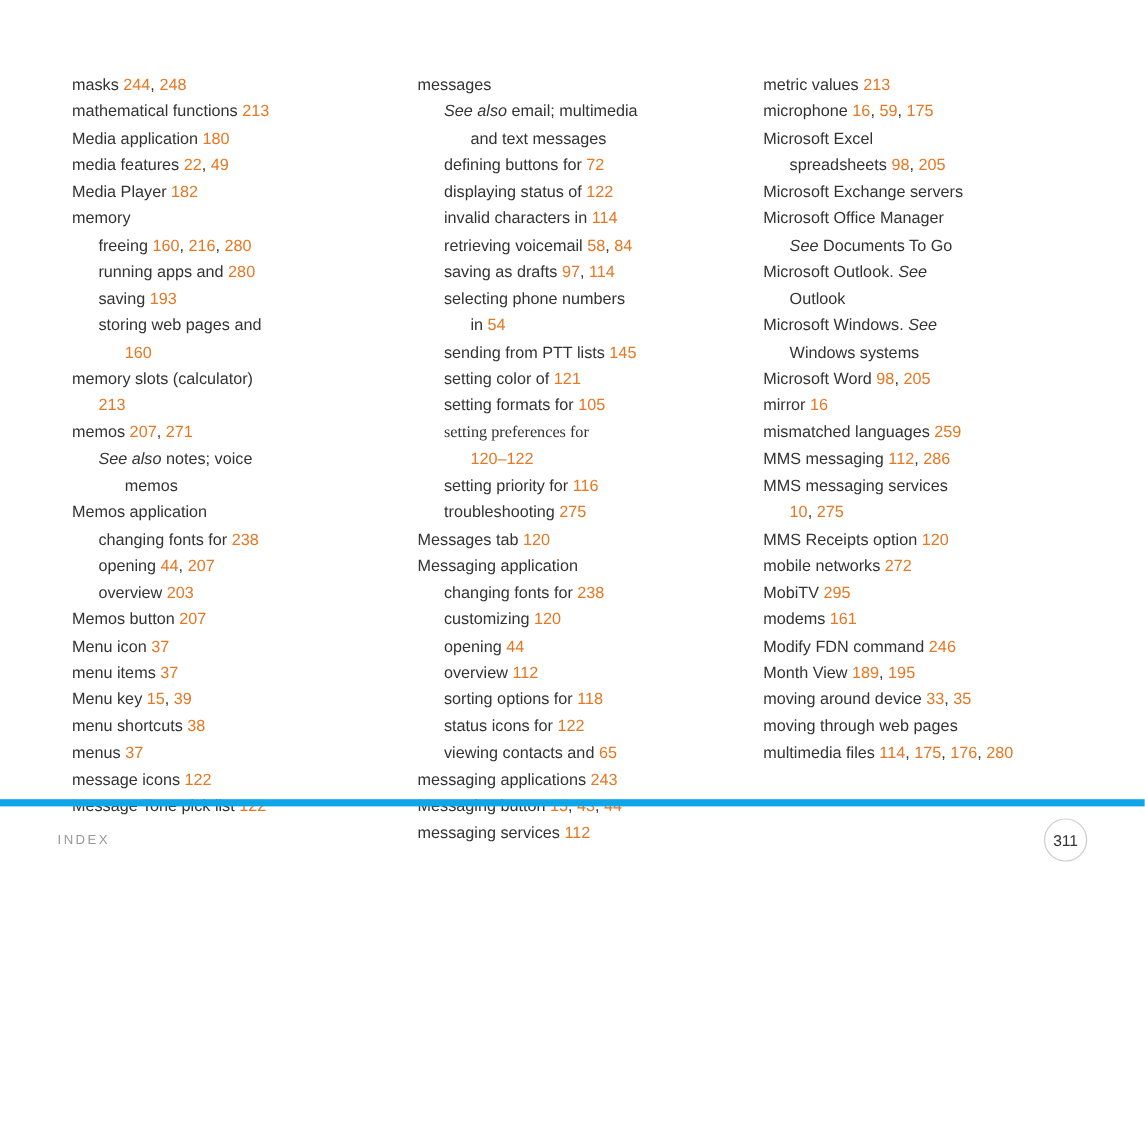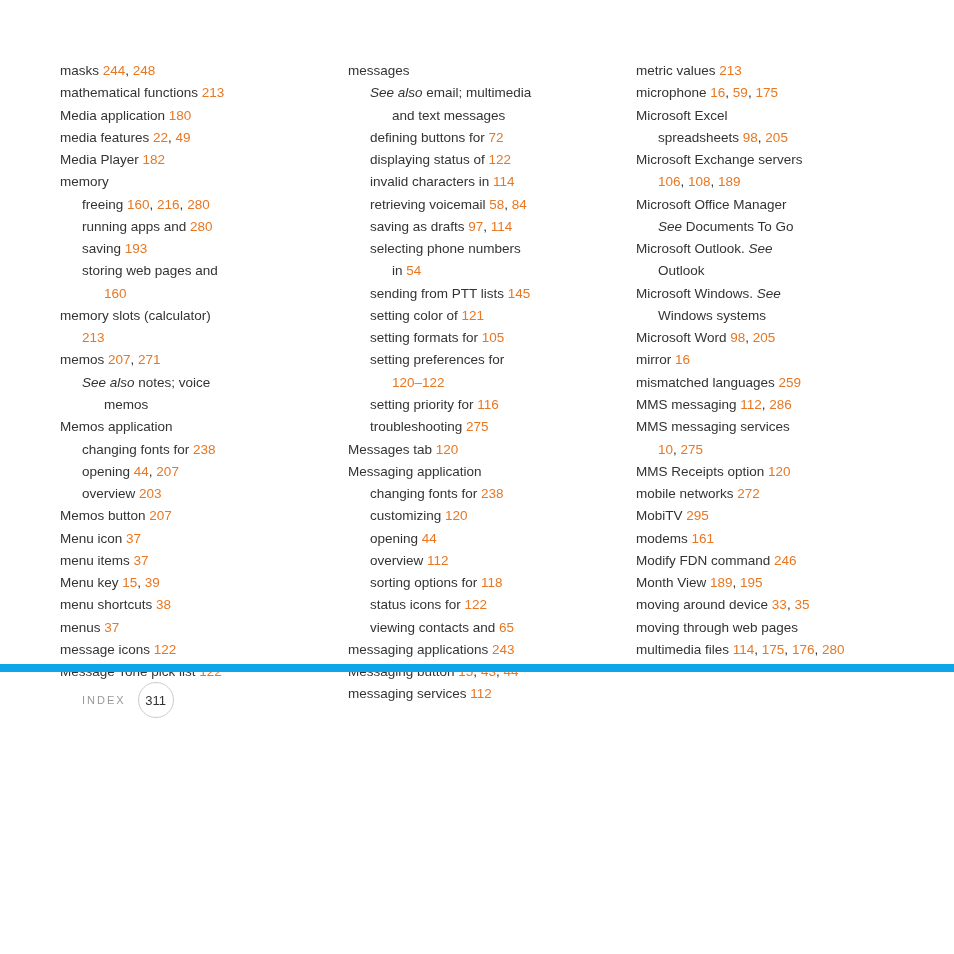--- a/index.html
+++ b/index.html
@@ -35,23 +35,23 @@
     .orange {
       color: #E87722;
     }
     .footer {
       position: absolute;
       bottom: 28px;
       left: 0;
       right: 0;
       display: flex;
       align-items: center;
-      justify-content: flex-start;
-      padding: 0 82px;
-      border-top: 8px solid #0ea5e9;
+      justify-content: space-between;
+      padding: 0 48px;
+      border-top: 6px solid #0ea5e9;
       padding-top: 10px;
     }
     .footer-index {
       font-size: 11px;
       letter-spacing: 2px;
       color: #999;
       text-transform: uppercase;
       margin-right: 12px;
     }
     .footer-page {
@@ -110,21 +110,21 @@
         <div style="line-height: 1.65; padding-left: 22px;">defining buttons for <span class="orange">72</span></div>
         <div style="line-height: 1.65; padding-left: 22px;">displaying status of <span class="orange">122</span></div>
         <div style="line-height: 1.65; padding-left: 22px;">invalid characters in <span class="orange">114</span></div>
         <div style="line-height: 1.65; padding-left: 22px;">retrieving voicemail <span class="orange">58</span>, <span class="orange">84</span></div>
         <div style="line-height: 1.65; padding-left: 22px;">saving as drafts <span class="orange">97</span>, <span class="orange">114</span></div>
         <div style="line-height: 1.65; padding-left: 22px;">selecting phone numbers</div>
         <div style="line-height: 1.65; padding-left: 44px;">in <span class="orange">54</span></div>
         <div style="line-height: 1.65; padding-left: 22px;">sending from PTT lists <span class="orange">145</span></div>
         <div style="line-height: 1.65; padding-left: 22px;">setting color of <span class="orange">121</span></div>
         <div style="line-height: 1.65; padding-left: 22px;">setting formats for <span class="orange">105</span></div>
-        <div style="line-height: 1.65; padding-left: 22px;">setting preferences for</div>
+        <div style="line-height: 1.65; padding-left: 22px; font-family: Liberation Serif, serif;">setting preferences for</div>
         <div style="line-height: 1.65; padding-left: 44px;"><span class="orange">120–122</span></div>
         <div style="line-height: 1.65; padding-left: 22px;">setting priority for <span class="orange">116</span></div>
         <div style="line-height: 1.65; padding-left: 22px;">troubleshooting <span class="orange">275</span></div>
         <div style="line-height: 1.65;">Messages tab <span class="orange">120</span></div>
         <div style="line-height: 1.65;">Messaging application</div>
         <div style="line-height: 1.65; padding-left: 22px;">changing fonts for <span class="orange">238</span></div>
         <div style="line-height: 1.65; padding-left: 22px;">customizing <span class="orange">120</span></div>
         <div style="line-height: 1.65; padding-left: 22px;">opening <span class="orange">44</span></div>
         <div style="line-height: 1.65; padding-left: 22px;">overview <span class="orange">112</span></div>
         <div style="line-height: 1.65; padding-left: 22px;">sorting options for <span class="orange">118</span></div>
@@ -134,21 +134,20 @@
         <div style="line-height: 1.65;">Messaging button <span class="orange">15</span>, <span class="orange">43</span>, <span class="orange">44</span></div>
         <div style="line-height: 1.65;">messaging services <span class="orange">112</span></div>
       </div>
 
     <div class="col" id="col3-container">
         <div style="line-height: 1.65;">metric values <span class="orange">213</span></div>
         <div style="line-height: 1.65;">microphone <span class="orange">16</span>, <span class="orange">59</span>, <span class="orange">175</span></div>
         <div style="line-height: 1.65;">Microsoft Excel</div>
         <div style="line-height: 1.65; padding-left: 22px;">spreadsheets <span class="orange">98</span>, <span class="orange">205</span></div>
         <div style="line-height: 1.65;">Microsoft Exchange servers</div>
-        <div style="line-height: 1.65; padding-left: 22px;"><span class="orange">106</span>, <span class="orange">108</span>, <span class="orange">189</span></div>
         <div style="line-height: 1.65;">Microsoft Office Manager</div>
         <div style="line-height: 1.65; padding-left: 22px;"><em>See</em> Documents To Go</div>
         <div style="line-height: 1.65;">Microsoft Outlook. <em>See</em></div>
         <div style="line-height: 1.65; padding-left: 22px;">Outlook</div>
         <div style="line-height: 1.65;">Microsoft Windows. <em>See</em></div>
         <div style="line-height: 1.65; padding-left: 22px;">Windows systems</div>
         <div style="line-height: 1.65;">Microsoft Word <span class="orange">98</span>, <span class="orange">205</span></div>
         <div style="line-height: 1.65;">mirror <span class="orange">16</span></div>
         <div style="line-height: 1.65;">mismatched languages <span class="orange">259</span></div>
         <div style="line-height: 1.65;">MMS messaging <span class="orange">112</span>, <span class="orange">286</span></div>

